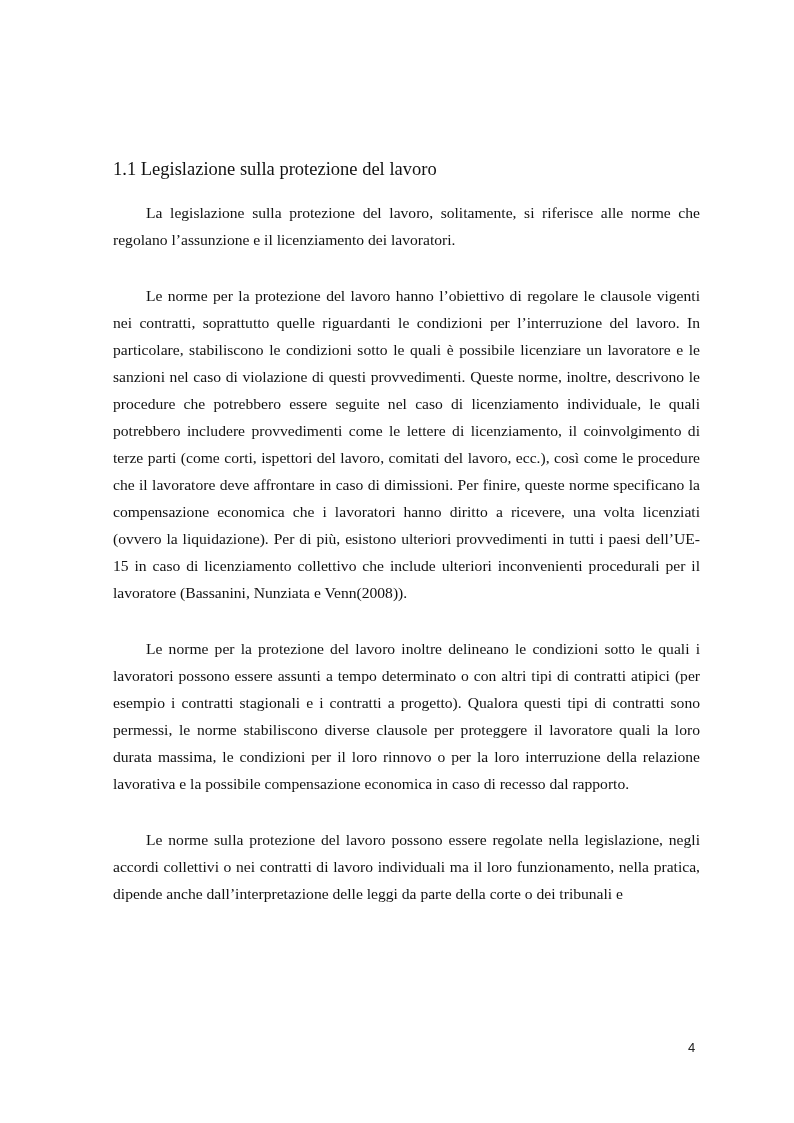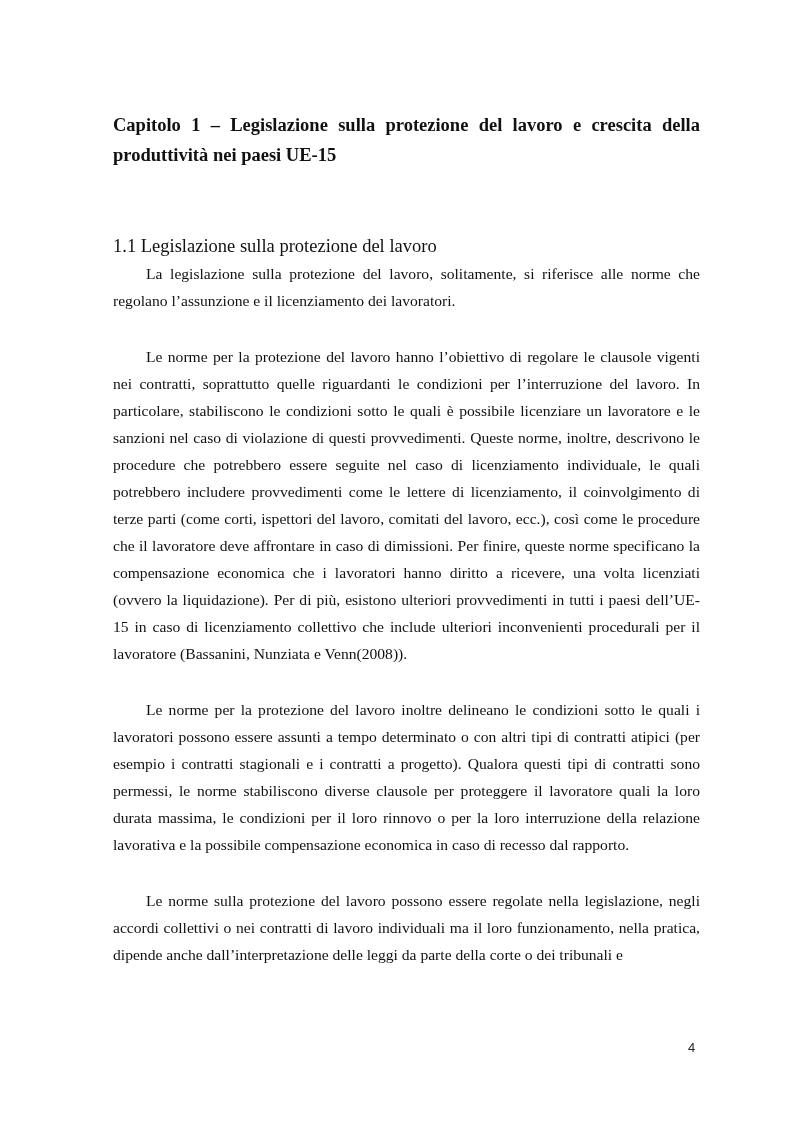--- a/index.html
+++ b/index.html
@@ -8,39 +8,38 @@
       position: absolute; left: 113px; top: 110px; width: 587px;
       font-family: "Liberation Serif", "DejaVu Serif", serif;
       color: #111111;
     }
     .chapter-title {
       font-weight: bold; font-size: 18.5px; line-height: 30px;
       text-align: justify; margin: 0;
     }
     .section-title {
       font-weight: normal; font-size: 18.5px; line-height: 24px;
-      margin: 64px 0 0 0;
+      margin: 47px 0 0 0;
     }
     .para {
       font-size: 15.6px; line-height: 27px; text-align: justify;
       text-indent: 33px; margin: 0;
     }
-    .para.first { margin-top: 2px; }
+    .para.first { margin-top: 18px; }
     .para + .para { margin-top: 29px; }
     .page-number {
       position: absolute; left: 688px; top: 1040px;
       font-family: "Liberation Sans", "DejaVu Sans", sans-serif;
       font-size: 13px; color: #222222;
     }
   </style>
 </head>
 <body>
 
 <div class="page">
-  <h1 class="chapter-title">Capitolo 1 – Legislazione sulla protezione del lavoro e crescita della produttività nei paesi UE-15</h1>
   <h2 class="section-title">1.1 Legislazione sulla protezione del lavoro</h2>
   <p class="para first">La legislazione sulla protezione del lavoro, solitamente, si riferisce alle norme che regolano l’assunzione e il licenziamento dei lavoratori.</p>
   <p class="para">Le norme per la protezione del lavoro hanno l’obiettivo di regolare le clausole vigenti nei contratti, soprattutto quelle riguardanti le condizioni per l’interruzione del lavoro. In particolare, stabiliscono le condizioni sotto le quali è possibile licenziare un lavoratore e le sanzioni nel caso di violazione di questi provvedimenti. Queste norme, inoltre, descrivono le procedure che potrebbero essere seguite nel caso di licenziamento individuale, le quali potrebbero includere provvedimenti come le lettere di licenziamento, il coinvolgimento di terze parti (come corti, ispettori del lavoro, comitati del lavoro, ecc.), così come le procedure che il lavoratore deve affrontare in caso di dimissioni. Per finire, queste norme specificano la compensazione economica che i lavoratori hanno diritto a ricevere, una volta licenziati (ovvero la liquidazione). Per di più, esistono ulteriori provvedimenti in tutti i paesi dell’UE-15 in caso di licenziamento collettivo che include ulteriori inconvenienti procedurali per il lavoratore (Bassanini, Nunziata e Venn(2008)).</p>
   <p class="para">Le norme per la protezione del lavoro inoltre delineano le condizioni sotto le quali i lavoratori possono essere assunti a tempo determinato o con altri tipi di contratti atipici (per esempio i contratti stagionali e i contratti a progetto). Qualora questi tipi di contratti sono permessi, le norme stabiliscono diverse clausole per proteggere il lavoratore quali la loro durata massima, le condizioni per il loro rinnovo o per la loro interruzione della relazione lavorativa e la possibile compensazione economica in caso di recesso dal rapporto.</p>
   <p class="para">Le norme sulla protezione del lavoro possono essere regolate nella legislazione, negli accordi collettivi o nei contratti di lavoro individuali ma il loro funzionamento, nella pratica, dipende anche dall’interpretazione delle leggi da parte della corte o dei tribunali e</p>
 </div>
 
 <div class="page-number">4</div>
 
 </body></html>

